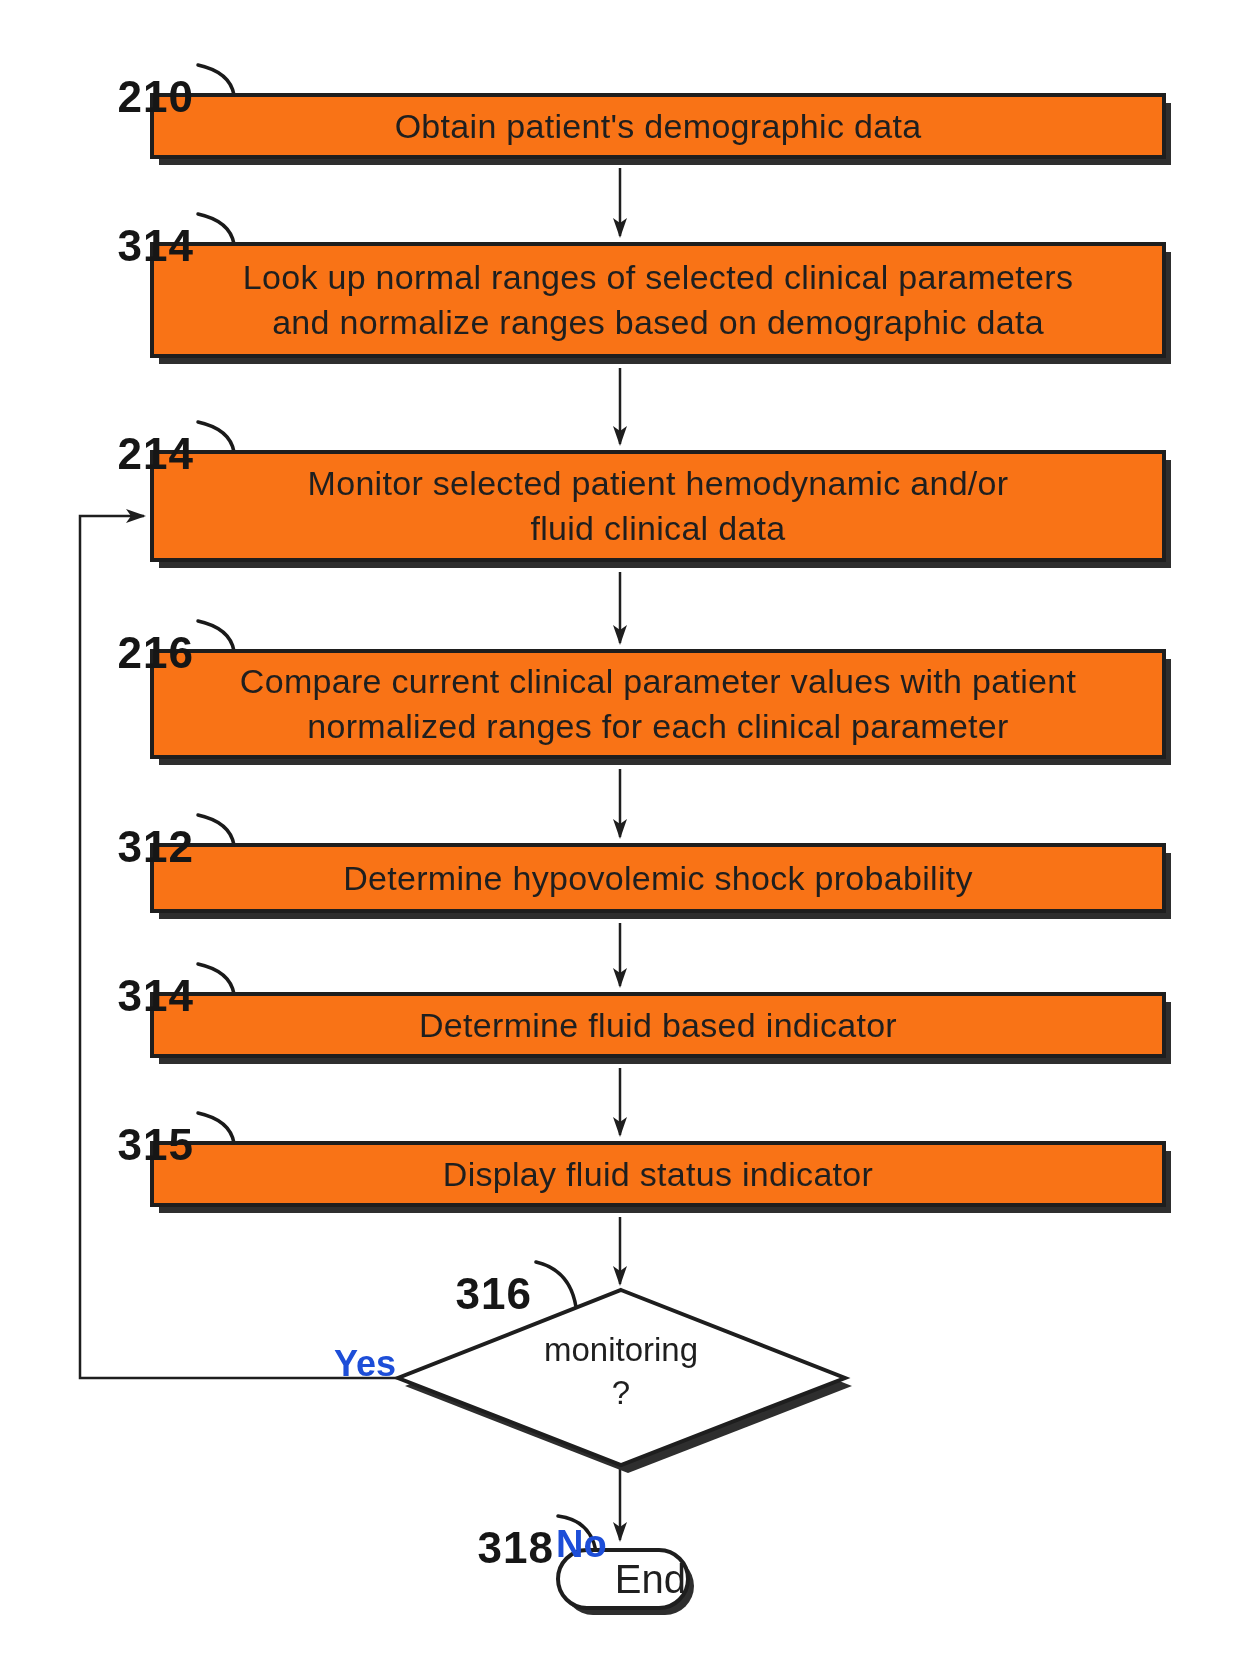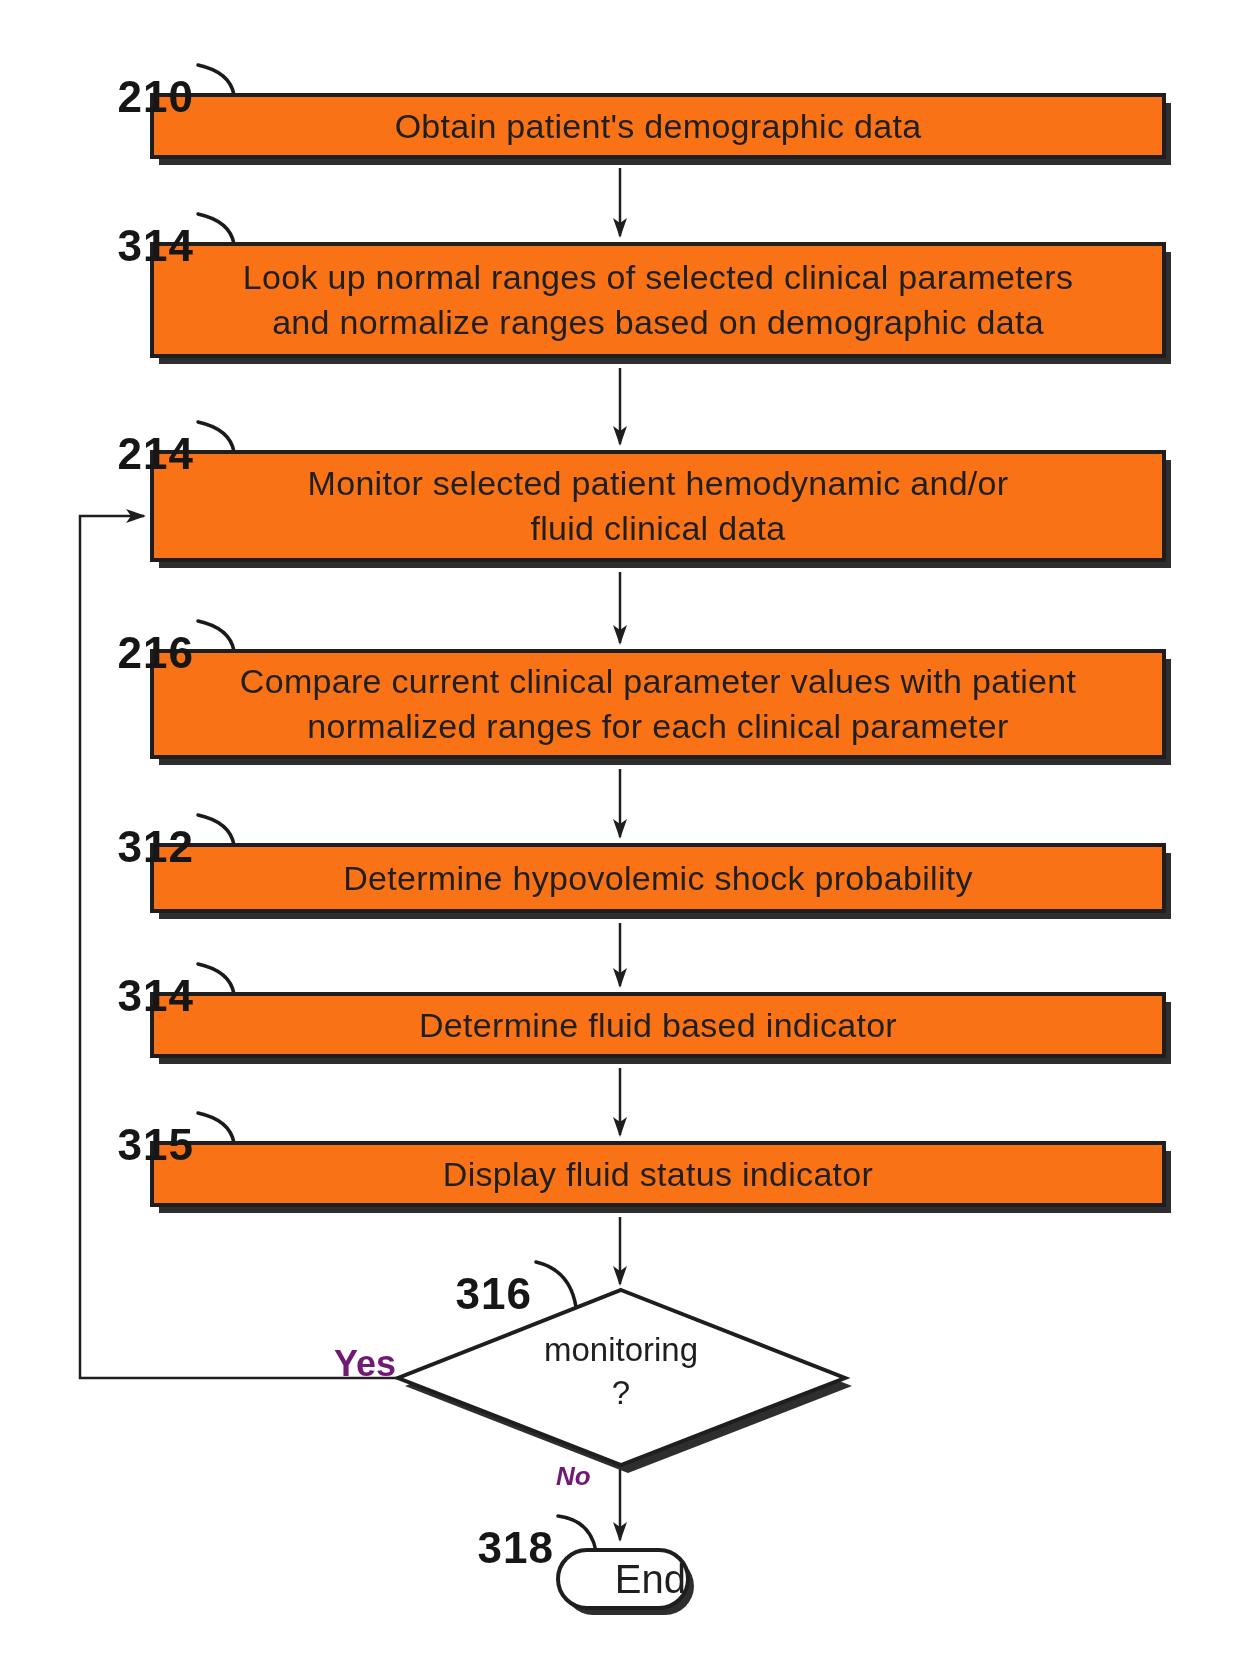--- a/index.html
+++ b/index.html
@@ -66,35 +66,34 @@
     letter-spacing: 1px;
     color: #161616;
     line-height: 44px;
     margin-top: 32px;
   }
   .ref-316 { left: 450px; width: 82px; }
   .ref-318 { left: 470px; width: 84px; text-align: right; }
   .branch-label {
     position: absolute;
     font-weight: bold;
-    color: #701a75;
+    color: #1d4ed8;
     line-height: 40px;
   }
   .branch-yes {
     left: 300px;
     top: 1344px;
     width: 96px;
     text-align: right;
     font-size: 36px;
   }
   .branch-no {
     left: 556px;
-    top: 1456px;
-    font-size: 26px;
-    font-style: italic;
+    top: 1524px;
+    font-size: 38px;
   }
   .diamond-text {
     position: absolute;
     left: 471px;
     top: 1328px;
     width: 300px;
     text-align: center;
     font-size: 33px;
     line-height: 43px;
   }

